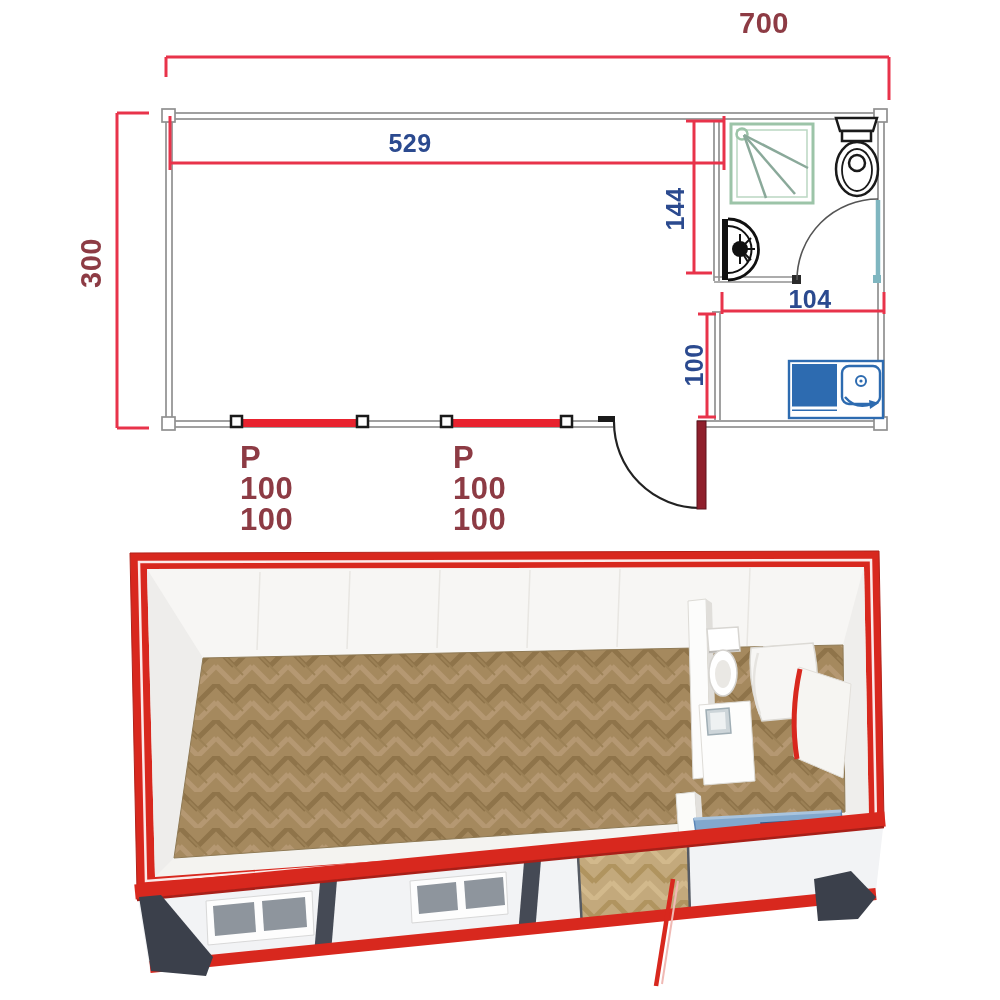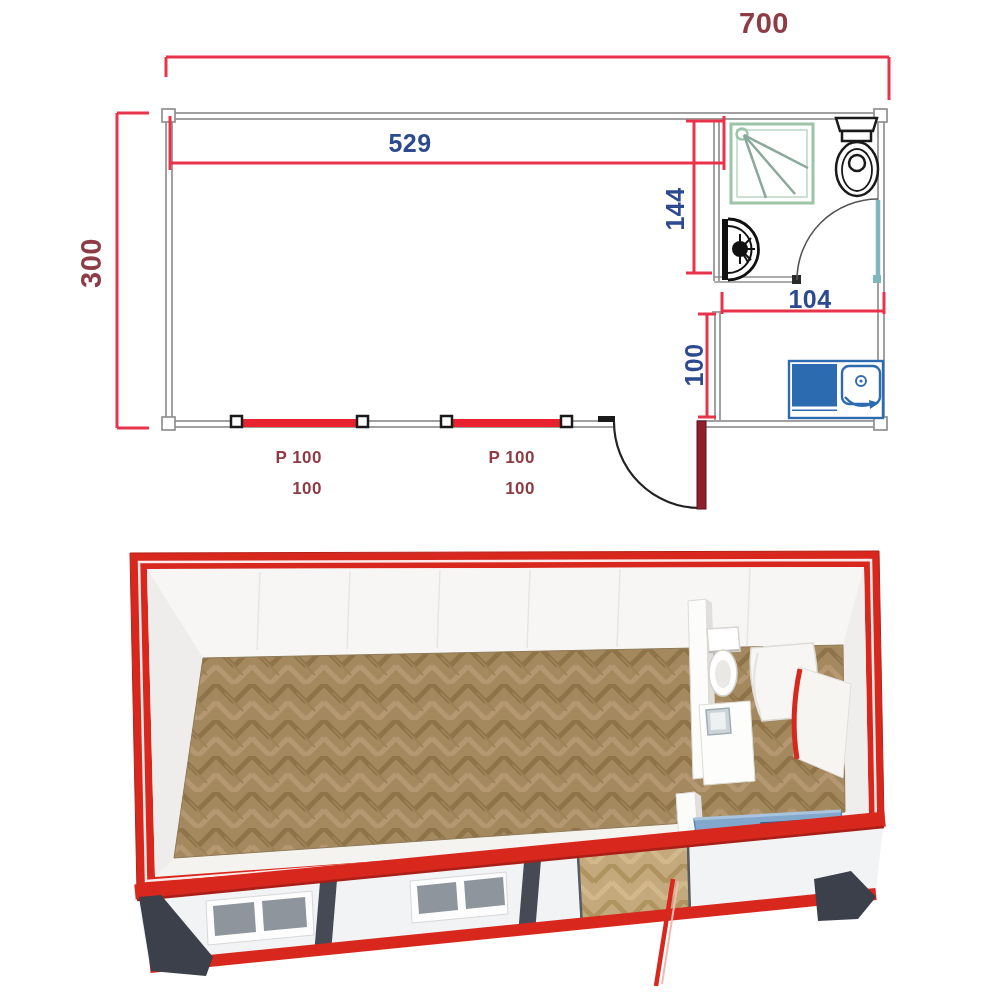--- a/index.html
+++ b/index.html
@@ -9,22 +9,22 @@
   }
   #drawing{position:absolute;left:0;top:0;}
   .dim{
     position:absolute;font-weight:bold;white-space:nowrap;
     transform:translate(-50%,-50%);letter-spacing:.5px;
   }
   .dim.rot{transform:translate(-50%,-50%) rotate(-90deg);}
   .maroon{color:#8d3b44;font-size:29px;}
   .blue{color:#2b4a8f;font-size:25px;}
   .win-label{
-    position:absolute;width:82px;text-align:right;color:#8d3b44;
-    font-weight:bold;font-size:17px;line-height:31px;letter-spacing:.5px;
+    position:absolute;width:82px;text-align:left;color:#8d3b44;
+    font-weight:bold;font-size:31px;line-height:31px;letter-spacing:.5px;
   }
   .win-label span{display:block;}
 </style>
 </head>
 <body>
 
 <div id="stage">
 
 <svg id="drawing" width="1000" height="1000" viewBox="0 0 1000 1000">
   <defs>

